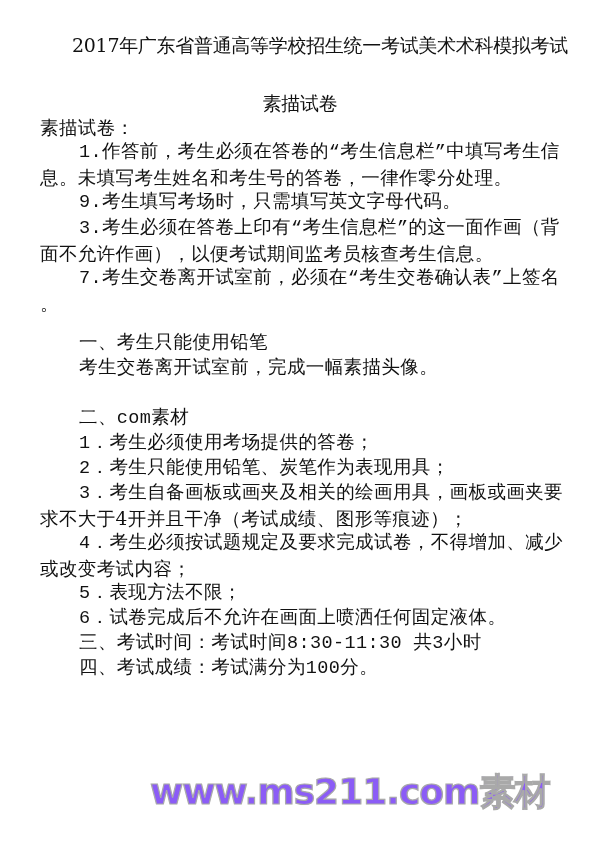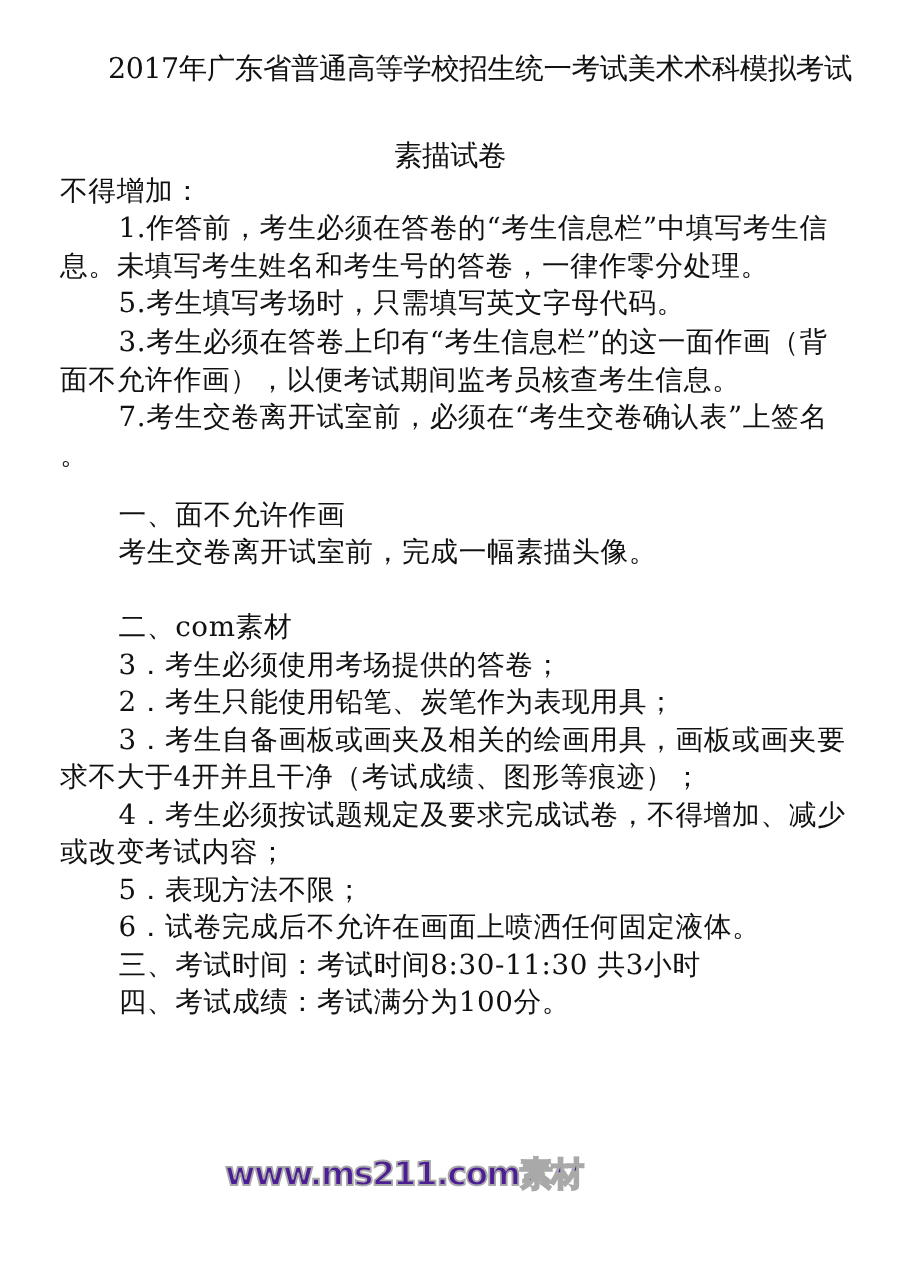--- a/index.html
+++ b/index.html
@@ -12,56 +12,56 @@
     position: absolute; left: 0; width: 600px; text-align: center;
     font-size: 19px; letter-spacing: -0.3px; white-space: nowrap;
   }
   .t1 { top: 33px; left: 20px; }
   .t2 { top: 66px; margin-top: 25px; }
   .line {
     position: absolute; font-size: 18.5px; white-space: nowrap; line-height: 22px;
     letter-spacing: 0.4px;
   }
   .l0 { left: 40px; }
-  .l1 { left: 79px; }
+  .l1 { left: 79px; font-family: Liberation Mono, monospace; }
   .watermark {
     position: absolute; left: 150px; top: 768px;
     font-family: "DejaVu Sans", "Liberation Sans", sans-serif;
-    font-size: 22px; font-weight: bold; letter-spacing: -1px;
-    color: #4c1d95;
+    font-size: 36px; font-weight: bold; letter-spacing: -1px;
+    color: #8b5cf6;
     -webkit-text-stroke: 1.2px #a9a9a9;
     text-shadow: 0 0 1px #cfcfcf;
   }
 </style>
 </head>
 <body>
 
 <div>
   <div class="title t1">2017年广东省普通高等学校招生统一考试美术术科模拟考试</div>
   <div class="title t2">素描试卷</div>
 
   <div>
-    <div class="line l0" style="top:117px">不得增加：</div>
+    <div class="line l0" style="top:117px">素描试卷：</div>
     <div class="line l1" style="top:142px">1.作答前，考生必须在答卷的“考生信息栏”中填写考生信</div>
     <div class="line l0" style="top:167px">息。未填写考生姓名和考生号的答卷，一律作零分处理。</div>
-    <div class="line l1" style="top:192px">5.考生填写考场时，只需填写英文字母代码。</div>
+    <div class="line l1" style="top:192px">9.考生填写考场时，只需填写英文字母代码。</div>
     <div class="line l1" style="top:218px">3.考生必须在答卷上印有“考生信息栏”的这一面作画（背</div>
     <div class="line l0" style="top:243px">面不允许作画），以便考试期间监考员核查考生信息。</div>
     <div class="line l1" style="top:268px">7.考生交卷离开试室前，必须在“考生交卷确认表”上签名</div>
     <div class="line l0" style="top:293px">。</div>
   </div>
 
   <div>
-    <div class="line l1" style="top:333px">一、面不允许作画</div>
+    <div class="line l1" style="top:333px">一、考生只能使用铅笔</div>
     <div class="line l1" style="top:358px">考生交卷离开试室前，完成一幅素描头像。</div>
   </div>
 
   <div>
     <div class="line l1" style="top:408px">二、com素材</div>
-    <div class="line l1" style="top:433px">3．考生必须使用考场提供的答卷；</div>
+    <div class="line l1" style="top:433px">1．考生必须使用考场提供的答卷；</div>
     <div class="line l1" style="top:458px">2．考生只能使用铅笔、炭笔作为表现用具；</div>
     <div class="line l1" style="top:483px">3．考生自备画板或画夹及相关的绘画用具，画板或画夹要</div>
     <div class="line l0" style="top:508px">求不大于4开并且干净（考试成绩、图形等痕迹）；</div>
     <div class="line l1" style="top:533px">4．考生必须按试题规定及要求完成试卷，不得增加、减少</div>
     <div class="line l0" style="top:558px">或改变考试内容；</div>
     <div class="line l1" style="top:583px">5．表现方法不限；</div>
     <div class="line l1" style="top:608px">6．试卷完成后不允许在画面上喷洒任何固定液体。</div>
   </div>
 
   <div class="line l1" style="top:633px">三、考试时间：考试时间8:30-11:30 共3小时</div>

